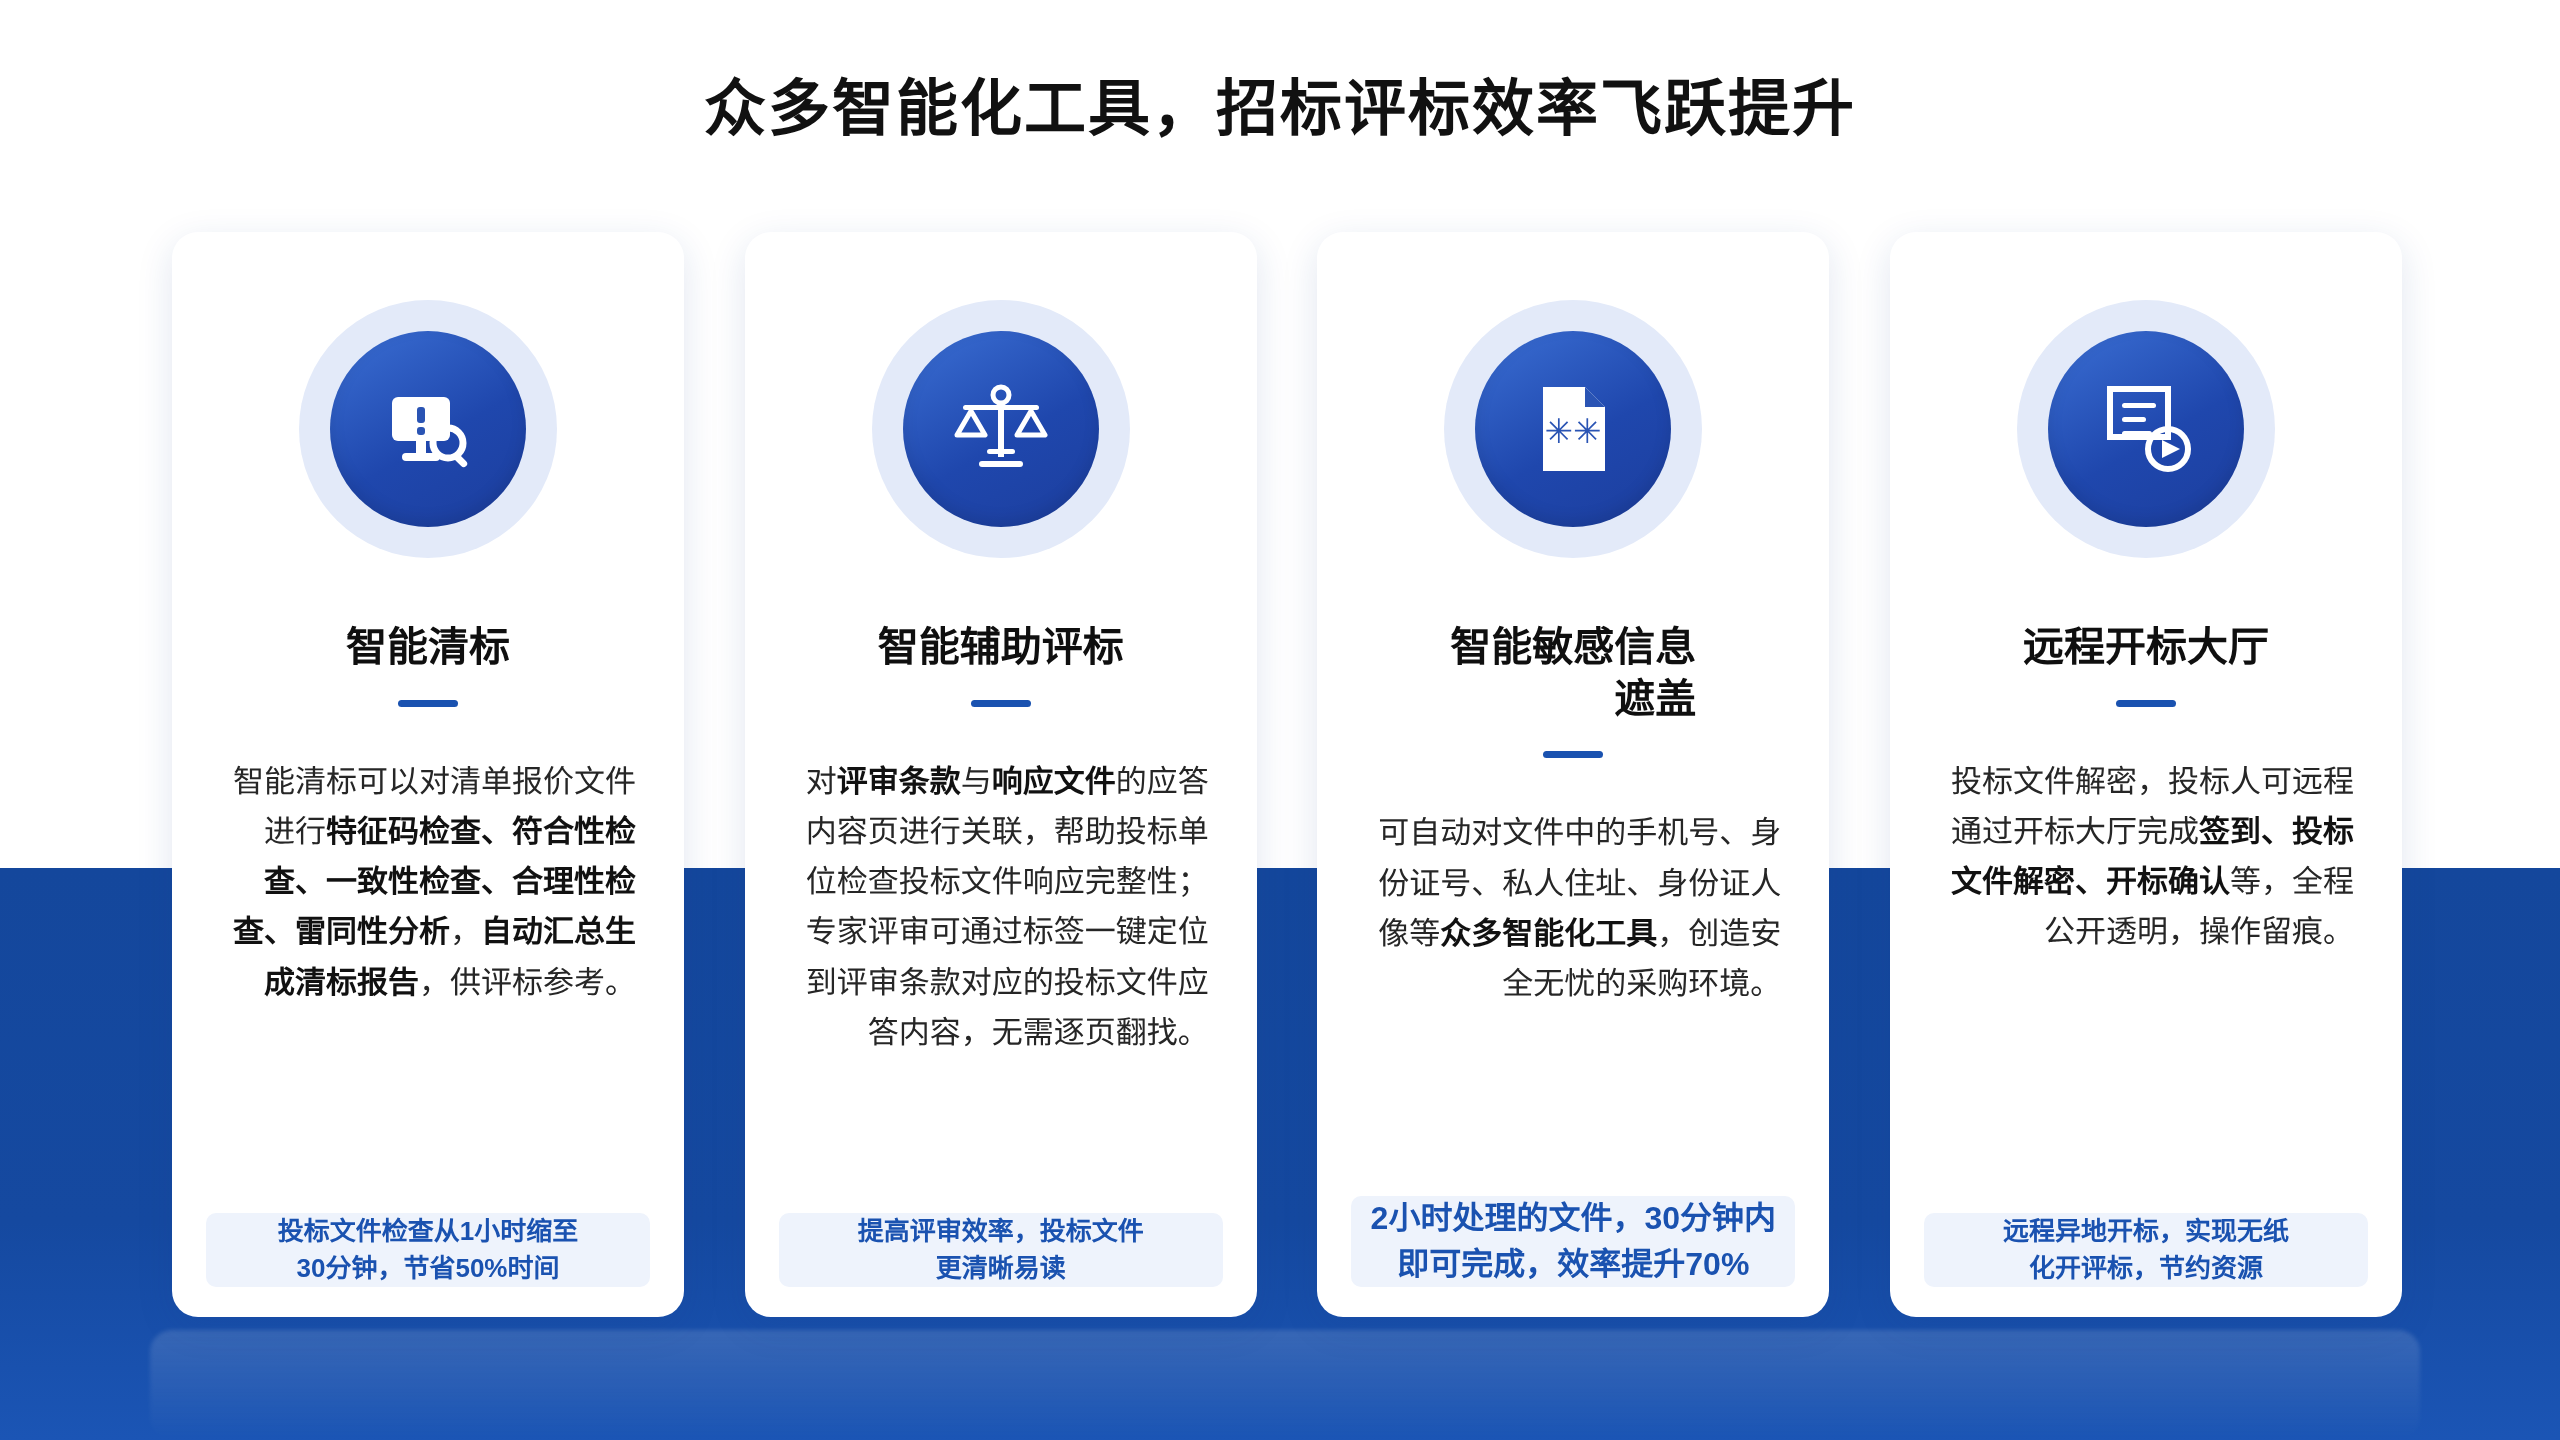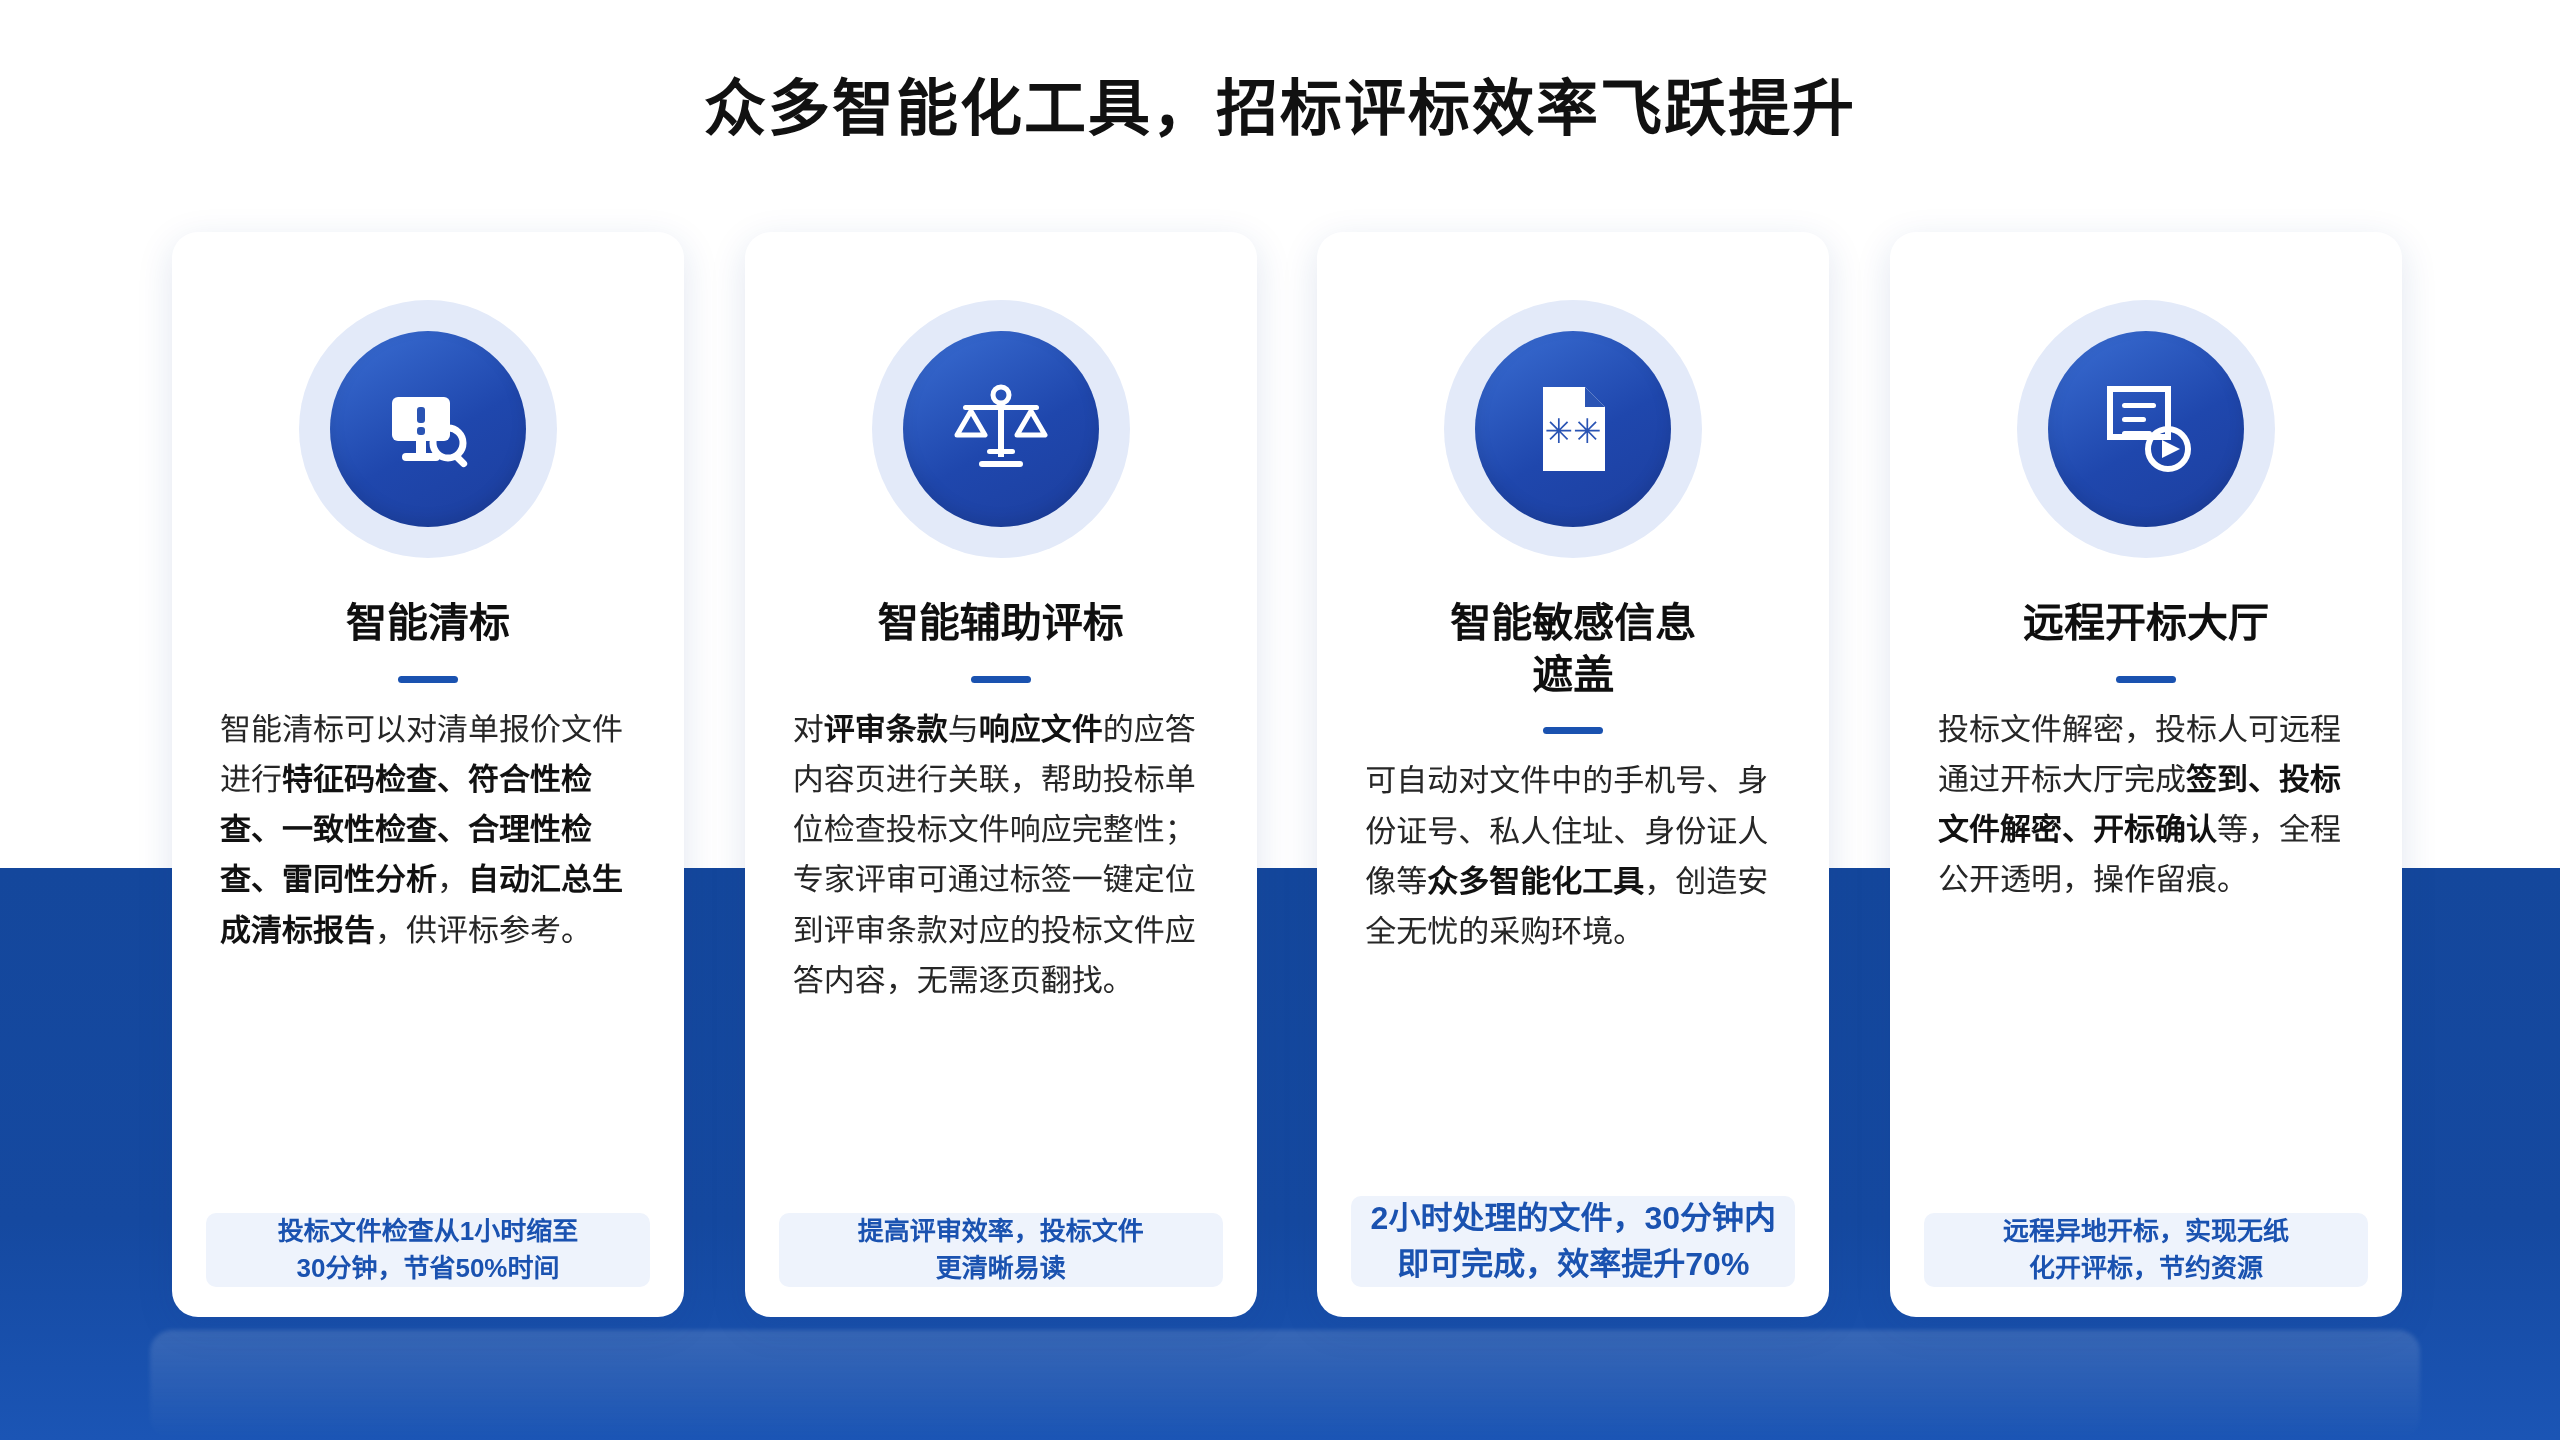--- a/index.html
+++ b/index.html
@@ -97,44 +97,44 @@
     border-radius: 50%;
     background: linear-gradient(150deg, #3b6fd4 0%, #1f47ad 55%, #1c3e9e 100%);
     display: flex;
     align-items: center;
     justify-content: center;
     box-shadow: inset 0 -6px 16px rgba(0,0,0,0.10);
   }
   .icon-disc svg { display: block; }
 
   .card-title {
-    margin-top: 40px;
+    margin-top: 64px;
     font-size: 41px;
     font-weight: bold;
     color: #0f0f0f;
-    text-align: center;
+    text-align: right;
     line-height: 1.26;
     white-space: pre-line;
     padding: 0 20px;
   }
   .divider {
     margin-top: 26px;
     width: 60px;
     height: 7px;
     border-radius: 4px;
     background: #1a52b0;
   }
 
   .card-body {
-    margin-top: 22px;
+    margin-top: 50px;
     padding: 0 48px;
     font-size: 31px;
     line-height: 1.62;
     color: #262626;
-    text-align: left;
+    text-align: right;
     width: 100%;
     box-sizing: border-box;
     flex: 1;
   }
   .card-body b { font-weight: bold; color: #111111; }
 
   .highlight {
     margin: 0 34px 6px 34px;
     background: #eef3fc;
     border-radius: 10px;

